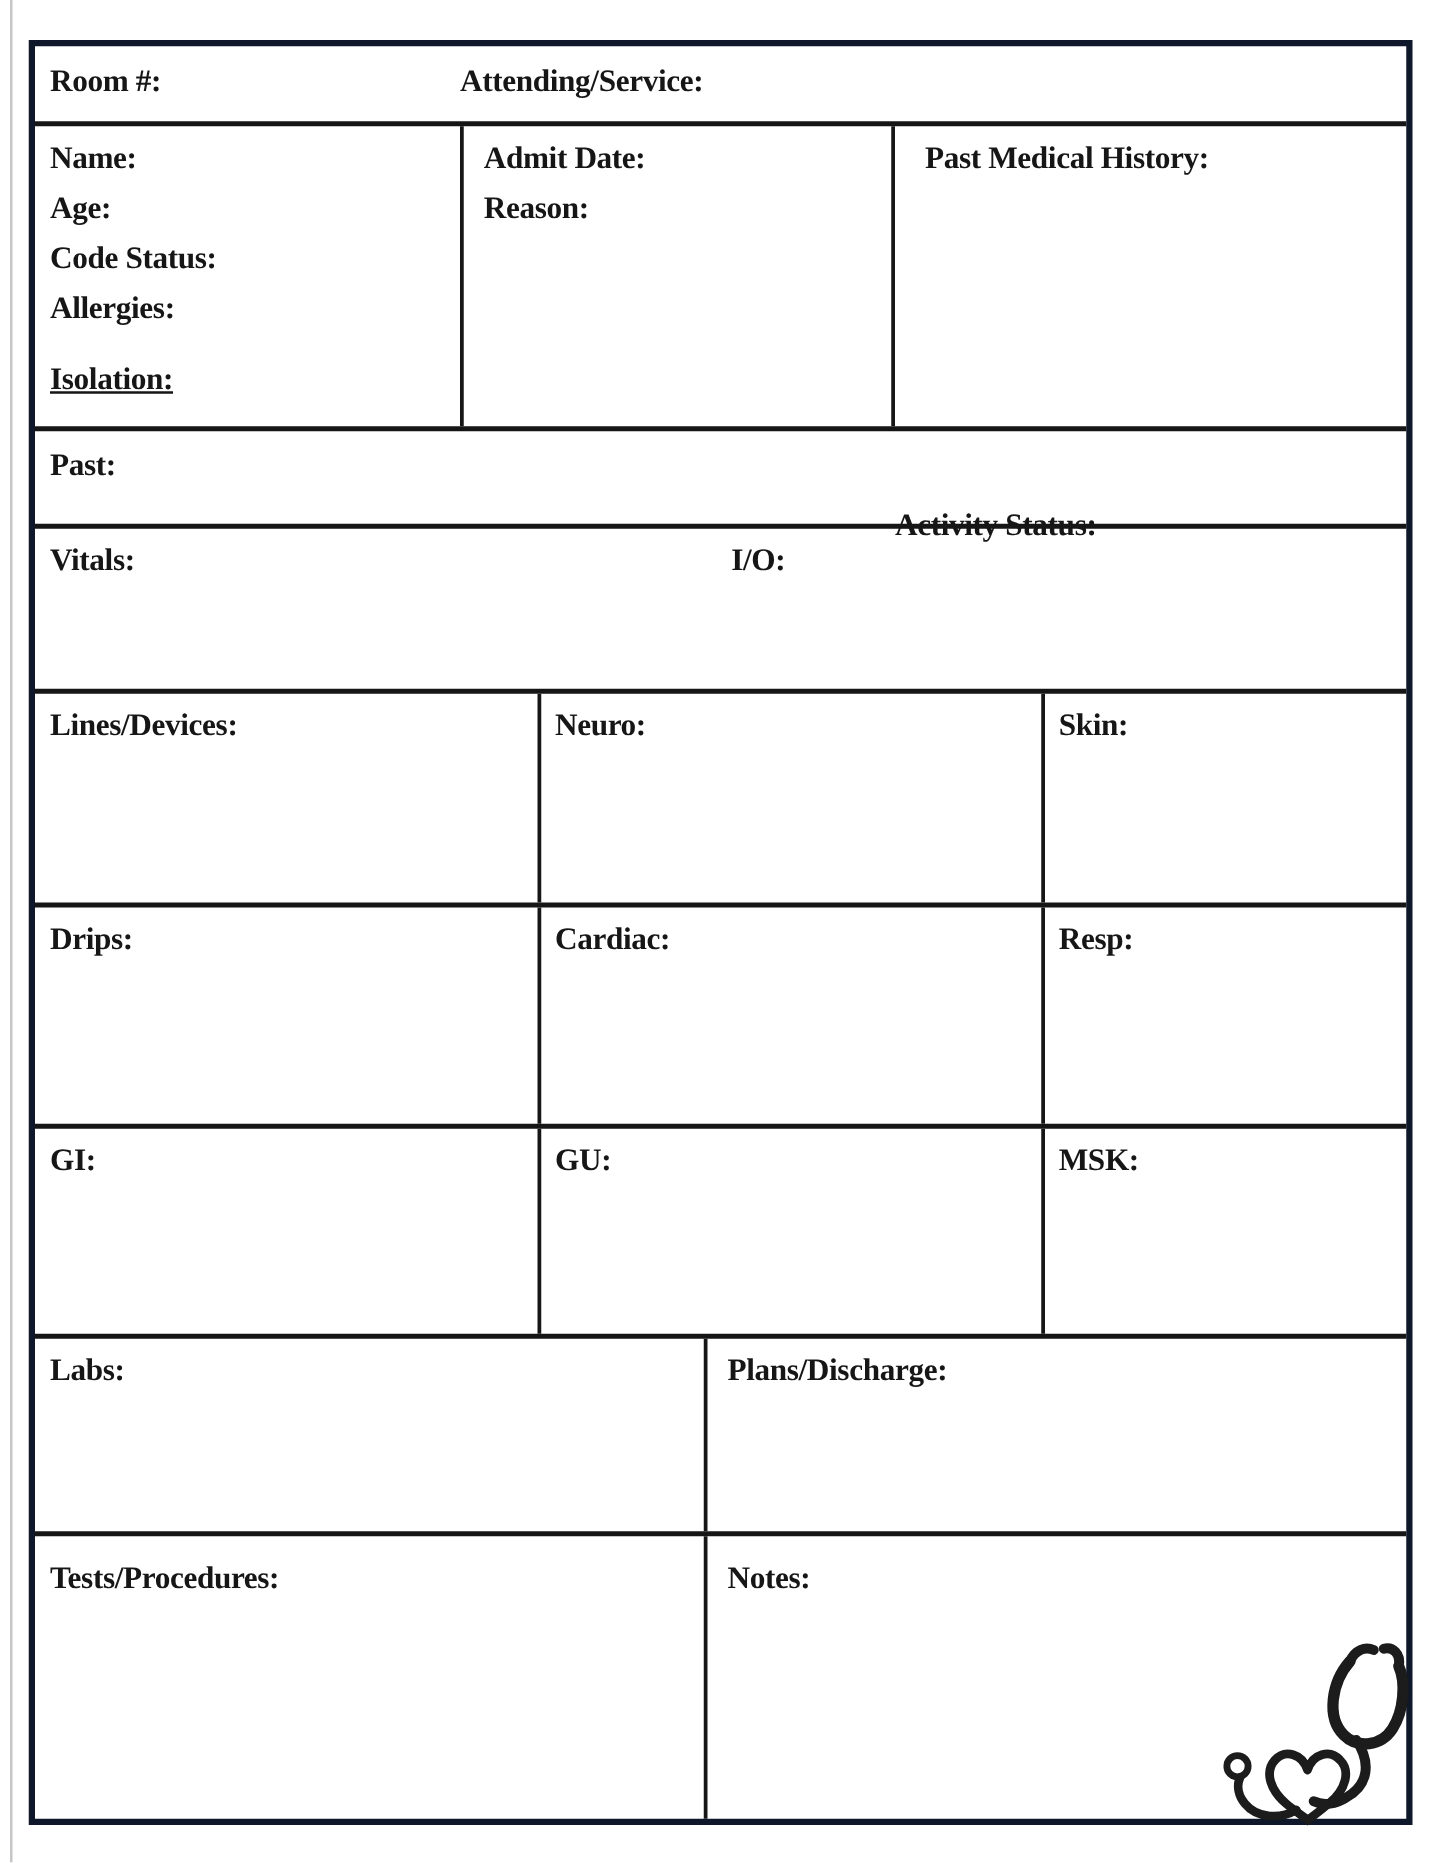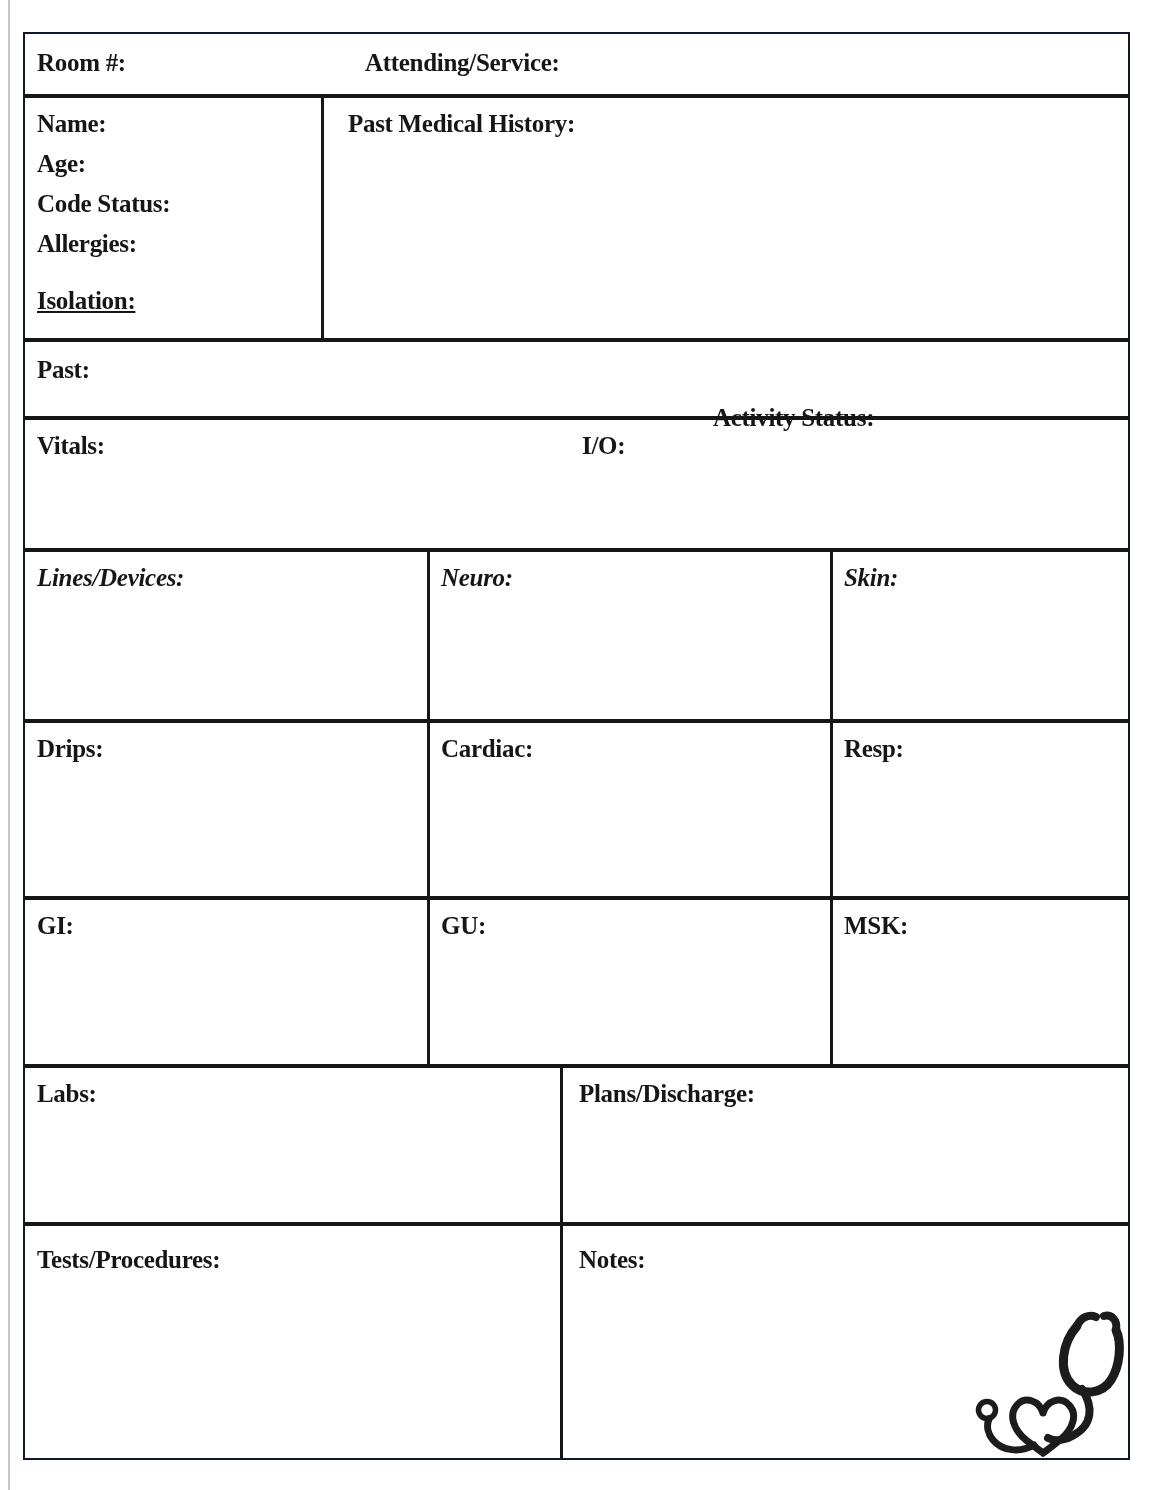--- a/index.html
+++ b/index.html
@@ -11,39 +11,39 @@
     color:#161616;
     overflow:hidden;
   }
   .scan-artifact {
     position:absolute; left:8px; top:0; width:2px; height:100%;
     background:#a8a8a8; opacity:.65;
   }
   .sheet {
     position:absolute; left:23px; top:32px;
     width:1107px; height:1428px;
-    border:2px solid #0f172a;
+    border:5px solid #0f172a;
     background:#ffffff;
     display:flex; flex-direction:column;
   }
   .row { position:relative; width:100%; }
   .row + .row { border-top:4px solid #161616; }
   .r1 { height:60px; }
   .r2 { height:244px; display:flex; }
   .r3 { height:78px; }
   .r4 { height:132px; }
-  .r5 { height:171px; display:flex;font-style:italic; }
+  .r5 { height:171px; display:flex; }
   .r6 { height:177px; display:flex; }
   .r7 { height:168px; display:flex; }
   .r8 { height:158px; display:flex; }
   .r9 { flex:1; display:flex; }
   .cell { position:relative; height:100%; }
   .cell + .cell { border-left:3px solid #161616; }
   
-  .r2 .c1 { width:296px; }
+  .r2 .c1 { width:340px; }
   .r2 .c2 { width:345px; }
   .r2 .c3 { flex:1; }
   .g1 { width:361px; }
   .g2 { width:362px; }
   .g3 { flex:1; }
   .b1 { width:535px; }
   .b2 { flex:1; }
   .lbl {
     font-weight:bold; font-size:25px; letter-spacing:-0.3px;
     line-height:40px; white-space:nowrap; display:block;
@@ -78,20 +78,24 @@
     <span class="lbl attending">Attending/Service:</span>
   </div>
 
   <div class="row r2">
     <div class="cell c1 cell-pad">
       <span class="lbl">Name:</span>
       <span class="lbl">Age:</span>
       <span class="lbl">Code Status:</span>
       <span class="lbl">Allergies:</span>
       <span class="lbl iso-gap">Isolation:</span>
+    </div>
+    <div class="cell c2 c2-pad">
+      <span class="lbl">Admit Date:</span>
+      <span class="lbl">Reason:</span>
     </div>
     <div class="cell c3 c3-pad">
       <span class="lbl">Past Medical History:</span>
     </div>
   </div>
 
   <div class="row r3">
     <span class="lbl diet">Past:</span>
     <span class="lbl activity">Activity Status:</span>
   </div>

